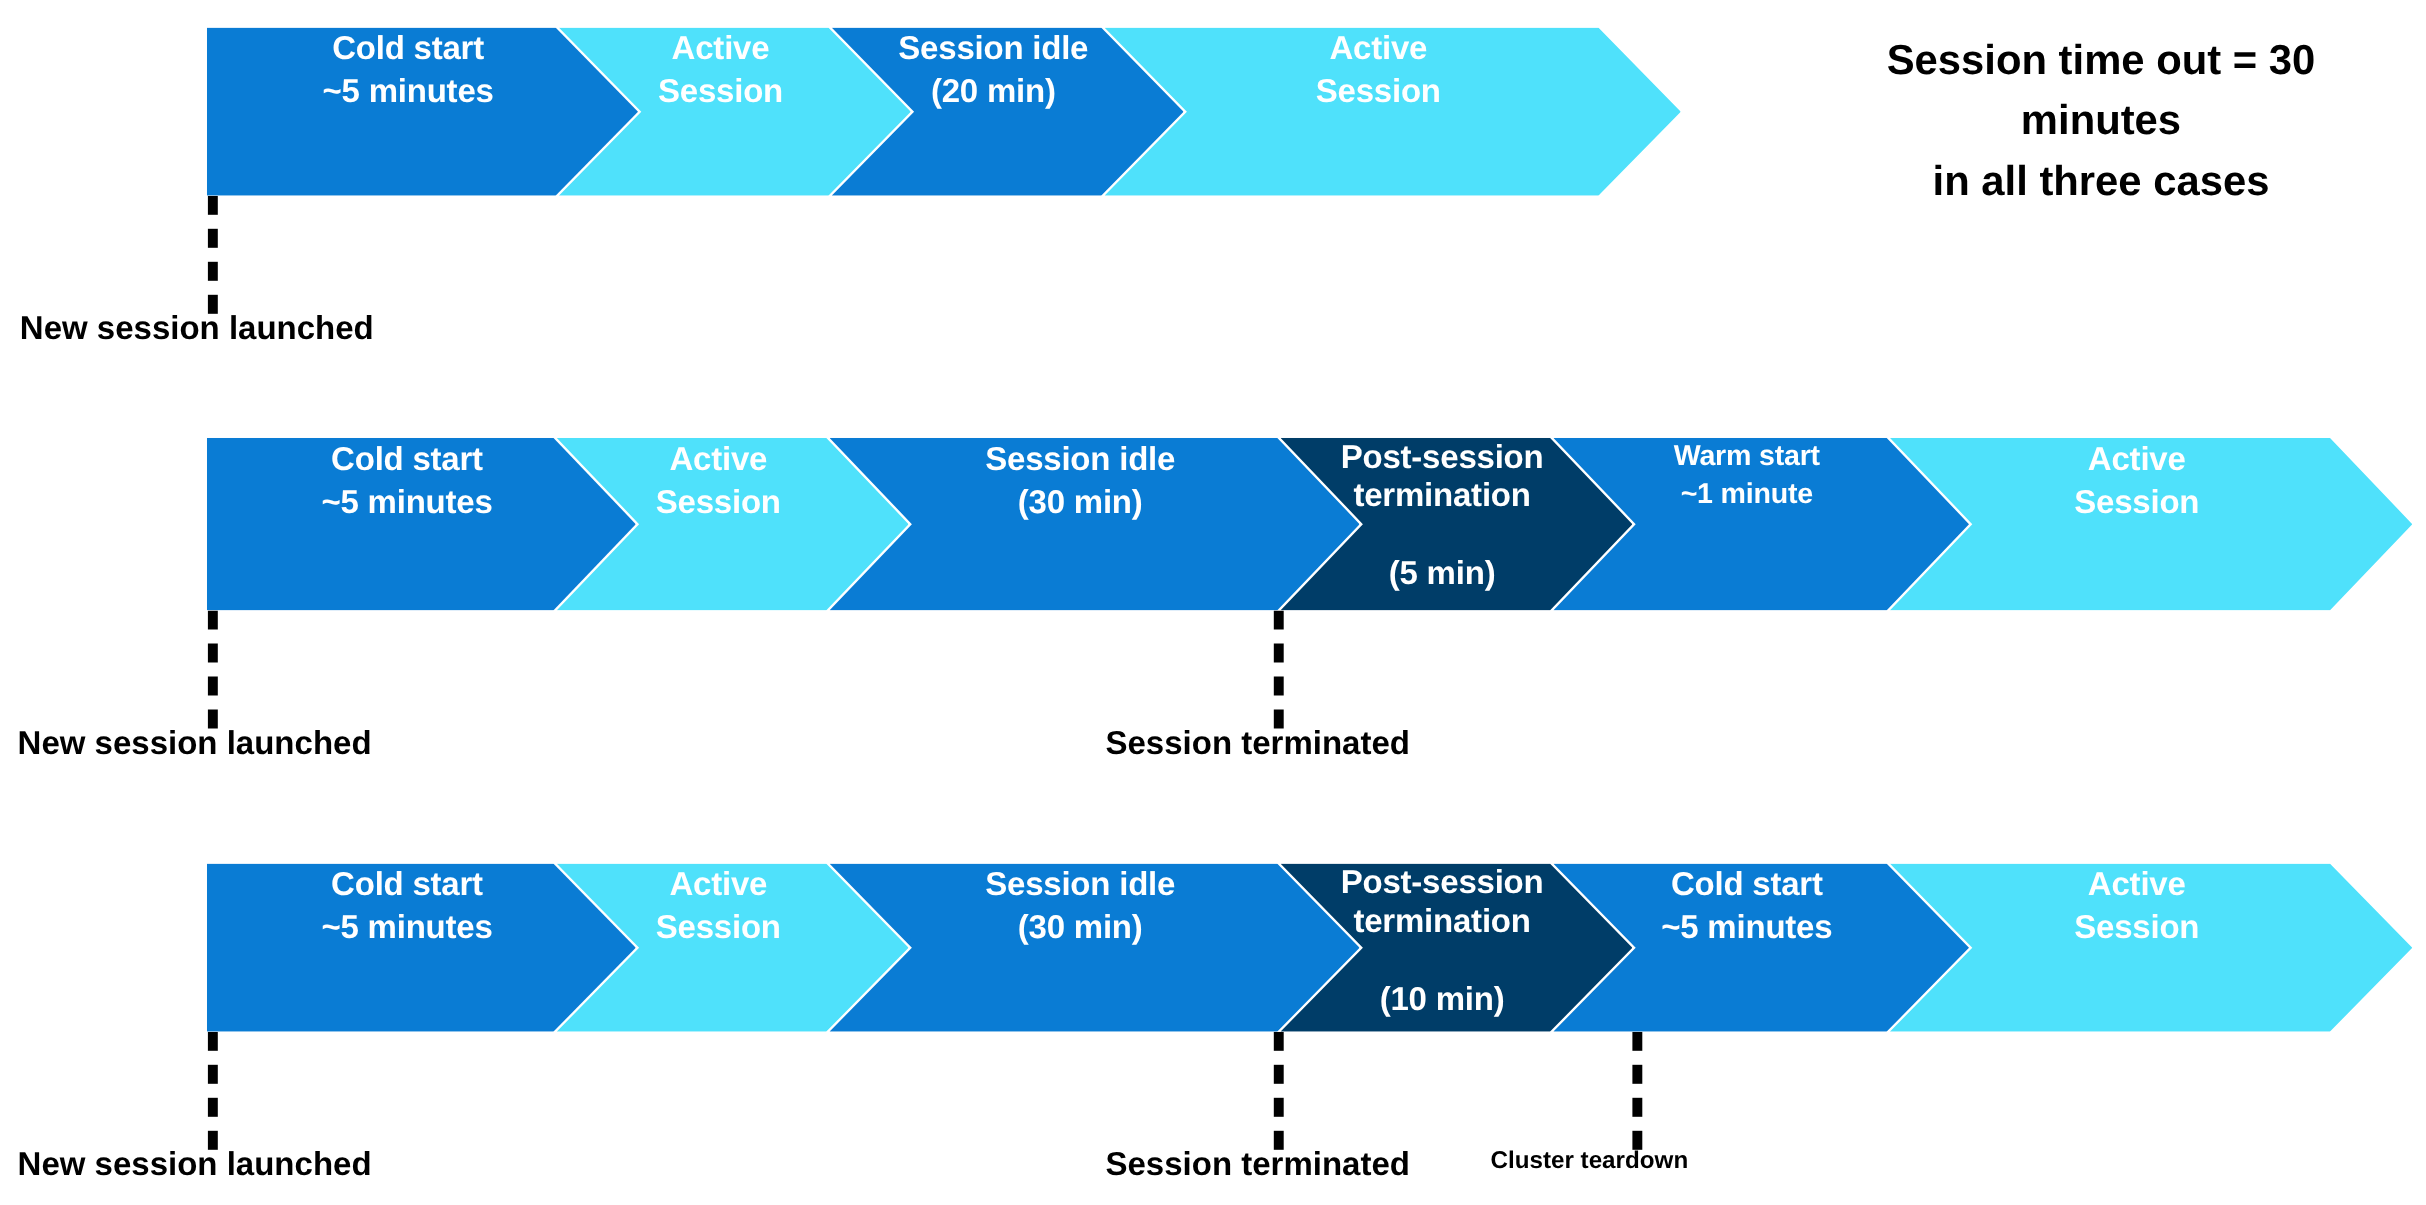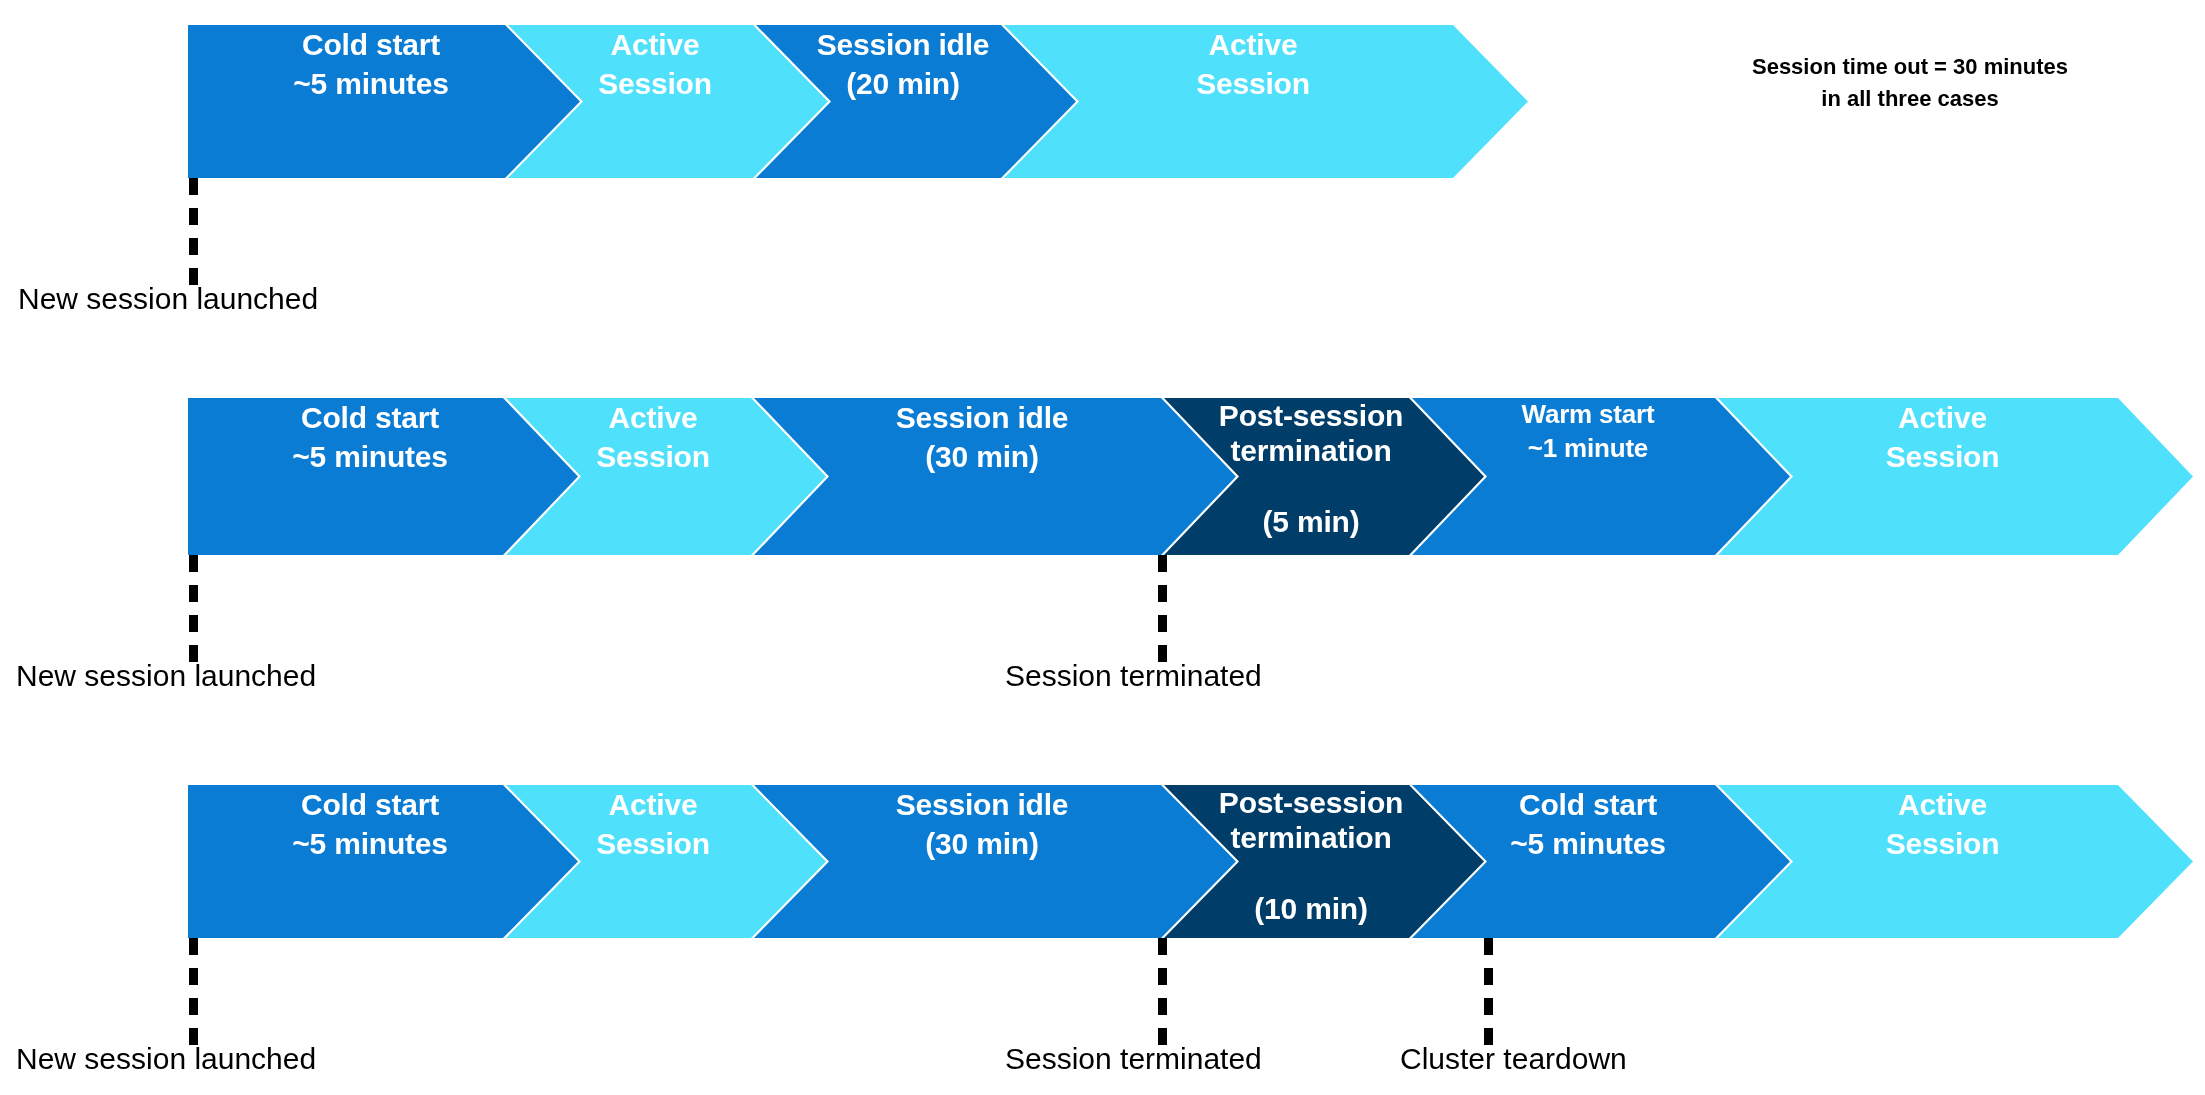--- a/index.html
+++ b/index.html
@@ -57,21 +57,21 @@
       to bottom,
       #000000 0 17px,
       rgba(0,0,0,0) 17px 30px
     );
     background-size: 100% 30px;
     background-repeat: repeat-y;
   }
 
   .marker-label {
     position: absolute;
-    font-weight: normal;
+    font-weight: bold;
     color: #000000;
     white-space: nowrap;
   }
 
   .note {
     position: absolute;
     font-weight: bold;
     color: #000000;
     text-align: center;
     line-height: 1.45;
@@ -106,21 +106,21 @@
     <div class="chev" style="left:816px; width:524px; background:#4fe1fb; font-size:30px;
                 clip-path: polygon(0 0, 449px 0, 524px 50%, 449px 100%, 0 100%, 75px 50%);">
       <span class="lbl">Active
 Session</span>
     </div>
   </div>
 
   <div class="dash" style="left:189px; top:178px; height:108px;"></div>
   <div class="marker-label" style="left:18px; top:282px; font-size:30px;">New session launched</div>
 
-  <div class="note" style="left:1660px; top:28px; width:500px; font-size:22px;margin-top:23px;">Session time out = 30 minutes
+  <div class="note" style="left:1660px; top:28px; width:500px; font-size:38px;">Session time out = 30 minutes
 in all three cases</div>
 
   <div class="row" style="left:188px; top:398px; width:2005px; height:157px;">
 
     <div class="chev" style="left:0px; width:390px; background:#0a7cd4; font-size:30px;
                 clip-path: polygon(0 0, 315px 0, 390px 50%, 315px 100%, 0 100%);">
       <span class="lbl">Cold start
 ~5 minutes</span>
     </div>
 
@@ -204,15 +204,15 @@
     </div>
   </div>
 
   <div class="dash" style="left:189px; top:938px; height:108px;"></div>
   <div class="marker-label" style="left:16px; top:1042px; font-size:30px;">New session launched</div>
 
   <div class="dash" style="left:1158px; top:938px; height:108px;"></div>
   <div class="marker-label" style="left:1005px; top:1042px; font-size:30px;">Session terminated</div>
 
   <div class="dash" style="left:1484px; top:938px; height:108px;"></div>
-  <div class="marker-label" style="left:1355px; top:1042px; font-size:30px;margin-left:45px;">Cluster teardown</div>
+  <div class="marker-label" style="left:1355px; top:1042px; font-size:22px;">Cluster teardown</div>
 
 </div>
 
 </body></html>

